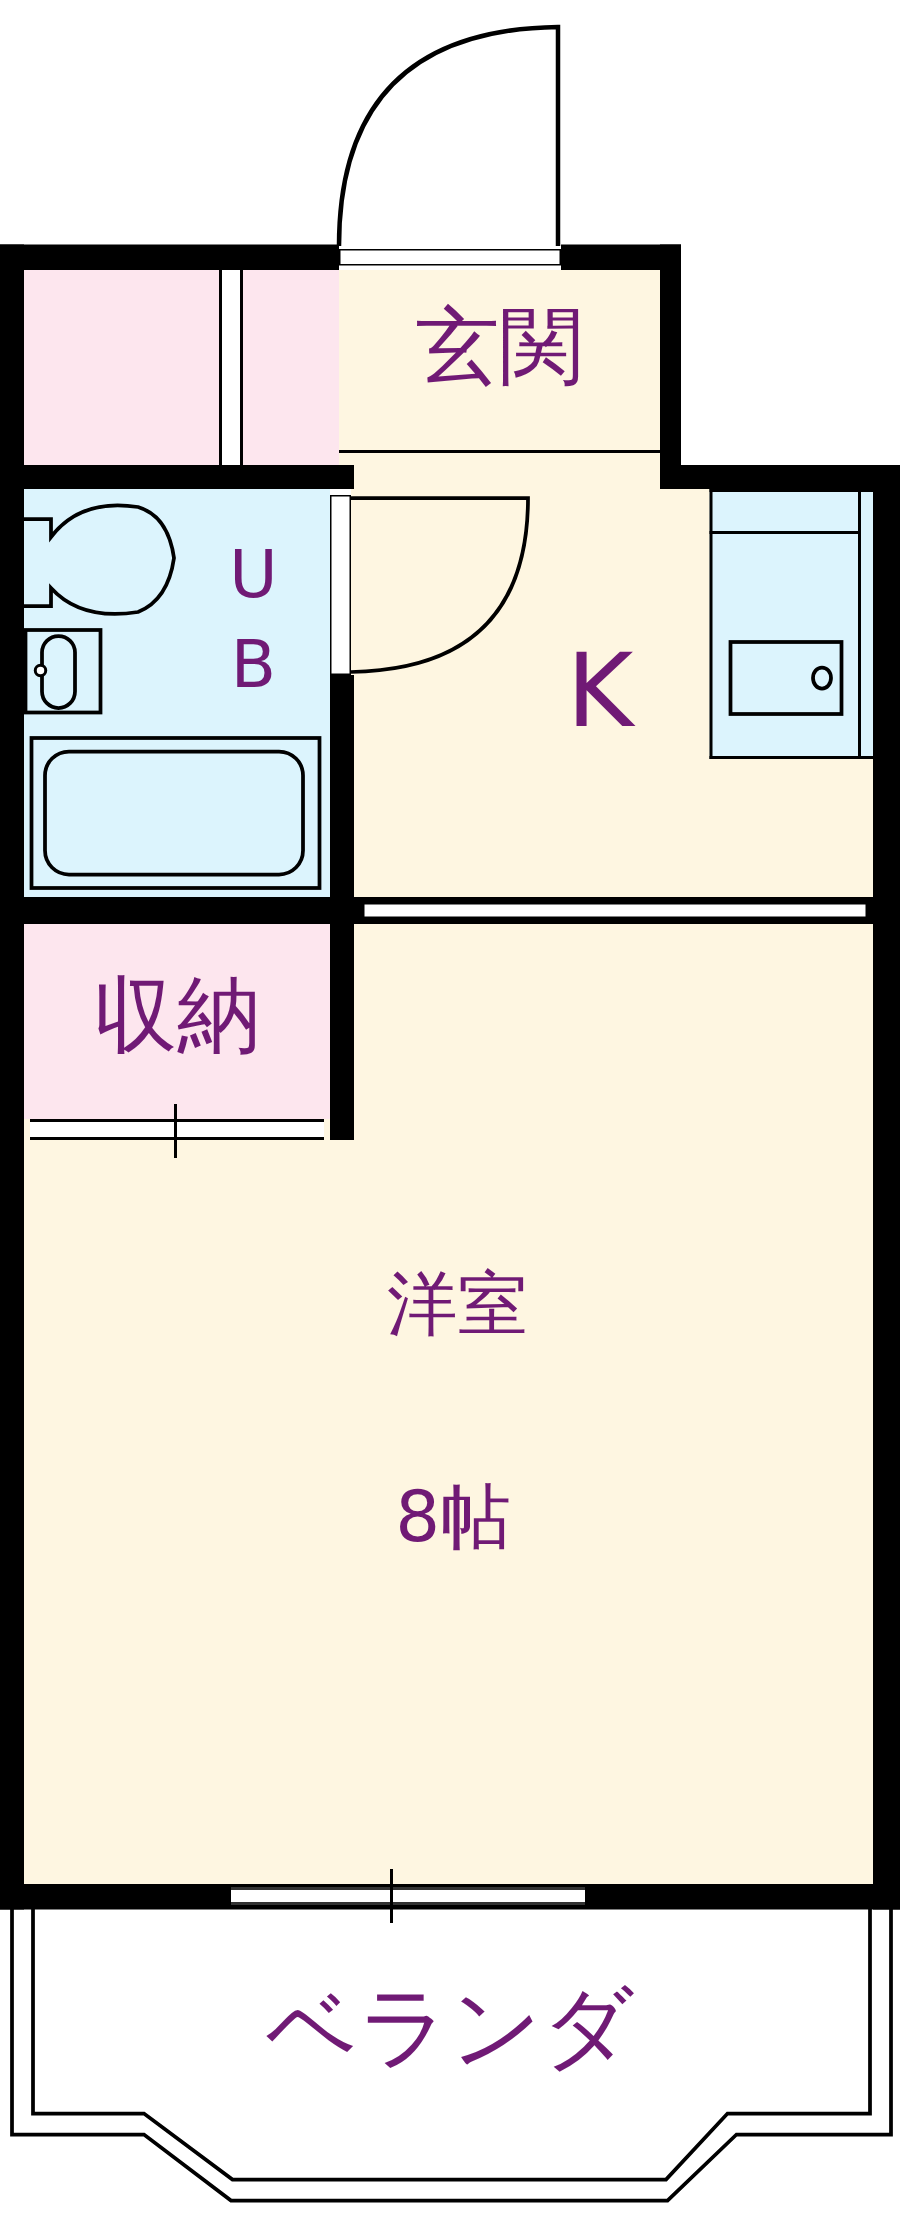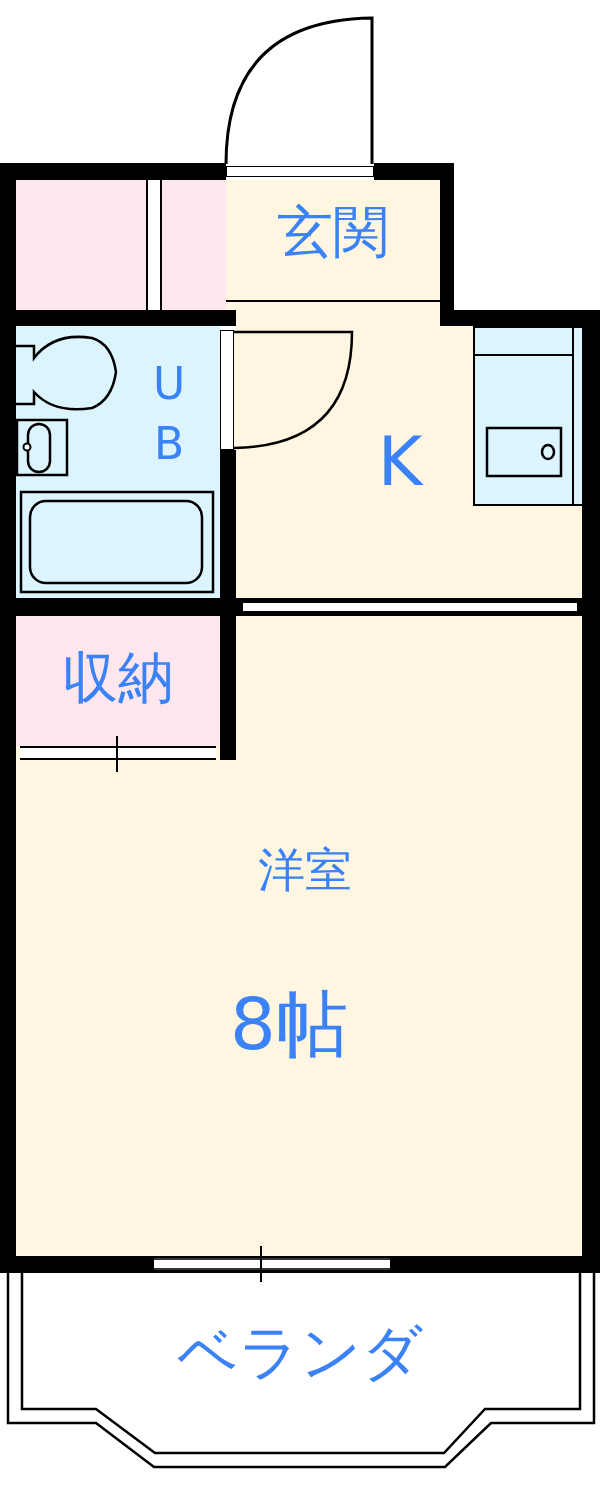--- a/index.html
+++ b/index.html
@@ -3,21 +3,21 @@
 <meta charset="utf-8">
 <style>
   html, body { margin:0; padding:0; background:#ffffff; }
   body { width:600px; height:1485px; position:relative; overflow:hidden; font-family:"DejaVu Sans", sans-serif; }
   .abs { position:absolute; box-sizing:border-box; }
   .wall { position:absolute; background:#000; }
   .room { position:absolute; box-sizing:border-box; }
   .pink { background:#fde6ee; }
   .blue { background:#dcf4fd; }
   .cream { background:#fef6e1; }
-  .label { position:absolute; color:#3b82f6; white-space:nowrap; line-height:1; text-align:center; }
+  .label { position:absolute; color:#701a75; white-space:nowrap; line-height:1; text-align:center; }
   svg { position:absolute; overflow:visible; }
 </style>
 </head>
 <body>
 
 <div class="room pink" style="left:16px;top:180px;width:210px;height:130px;"></div>
 <div class="abs" style="left:146px;top:180px;width:16px;height:130px;background:#fff;border-left:2px solid #000;border-right:2px solid #000;"></div>
 
 <div class="room cream" style="left:226px;top:180px;width:214px;height:130px;"></div>
 <div class="abs" style="left:226px;top:300px;width:214px;height:4px;border-top:2px solid #000;"></div>
@@ -63,21 +63,21 @@
 <div class="label" style="left:16px;top:650px;width:204px;font-size:56px;">収納</div>
 <div class="abs" style="left:20px;top:746px;width:196px;height:14px;background:#fff;border-top:2px solid #000;border-bottom:2px solid #000;"></div>
 <div class="abs" style="left:116px;top:736px;width:2px;height:36px;background:#000;"></div>
 
 <div class="room cream" style="left:16px;top:616px;width:566px;height:640px;"></div>
 <div class="room pink" style="left:16px;top:616px;width:204px;height:130px;"></div>
 <div class="label" style="left:16px;top:650px;width:204px;font-size:56px;">収納</div>
 <div class="abs" style="left:20px;top:746px;width:196px;height:14px;background:#fff;border-top:2px solid #000;border-bottom:2px solid #000;"></div>
 <div class="abs" style="left:116px;top:736px;width:2px;height:36px;background:#000;"></div>
 <div class="label" style="left:200px;top:846px;width:210px;font-size:47px;">洋室</div>
-<div class="label" style="left:184px;top:988px;width:210px;font-size:72px;">8帖</div>
+<div class="label" style="left:197px;top:988px;width:210px;font-size:47px;">8帖</div>
 
 <div class="wall" style="left:0;top:163px;width:226px;height:17px;"></div>
 <div class="wall" style="left:374px;top:163px;width:80px;height:17px;"></div>
 <div class="abs" style="left:226px;top:166px;width:148px;height:11px;background:#fff;border:1.5px solid #000;"></div>
 <div class="wall" style="left:440px;top:163px;width:14px;height:163px;"></div>
 <div class="wall" style="left:440px;top:310px;width:160px;height:16px;"></div>
 <div class="wall" style="left:0;top:163px;width:16px;height:1110px;"></div>
 <div class="wall" style="left:582px;top:310px;width:18px;height:963px;"></div>
 <div class="wall" style="left:0;top:310px;width:236px;height:16px;"></div>
 <div class="wall" style="left:220px;top:450px;width:16px;height:310px;"></div>
@@ -89,13 +89,13 @@
 <div class="abs" style="left:260px;top:1246px;width:2px;height:36px;background:#000;"></div>
 
 <svg width="160" height="150" style="left:224px;top:14px;">
   <path d="M2,150 Q2,6 148,4 L148,150" fill="none" stroke="#000" stroke-width="3"></path>
 </svg>
 
 <svg width="600" height="220" style="left:0;top:1270px;">
   <path d="M8,0 L8,153 L96,153 L154,197 L445,197 L491,153 L594,153 L594,0" fill="none" stroke="#000" stroke-width="2.5"></path>
   <path d="M22,0 L22,139 L96,139 L155,183 L444,183 L485,139 L580,139 L580,0" fill="none" stroke="#000" stroke-width="2.5"></path>
 </svg>
-<div class="label" style="left:150px;top:1322px;width:300px;font-size:60px;">ベランダ</div>
+<div class="label" style="left:150px;top:1322px;width:300px;font-size:60px;font-family:Liberation Serif, serif;">ベランダ</div>
 
 </body></html>

